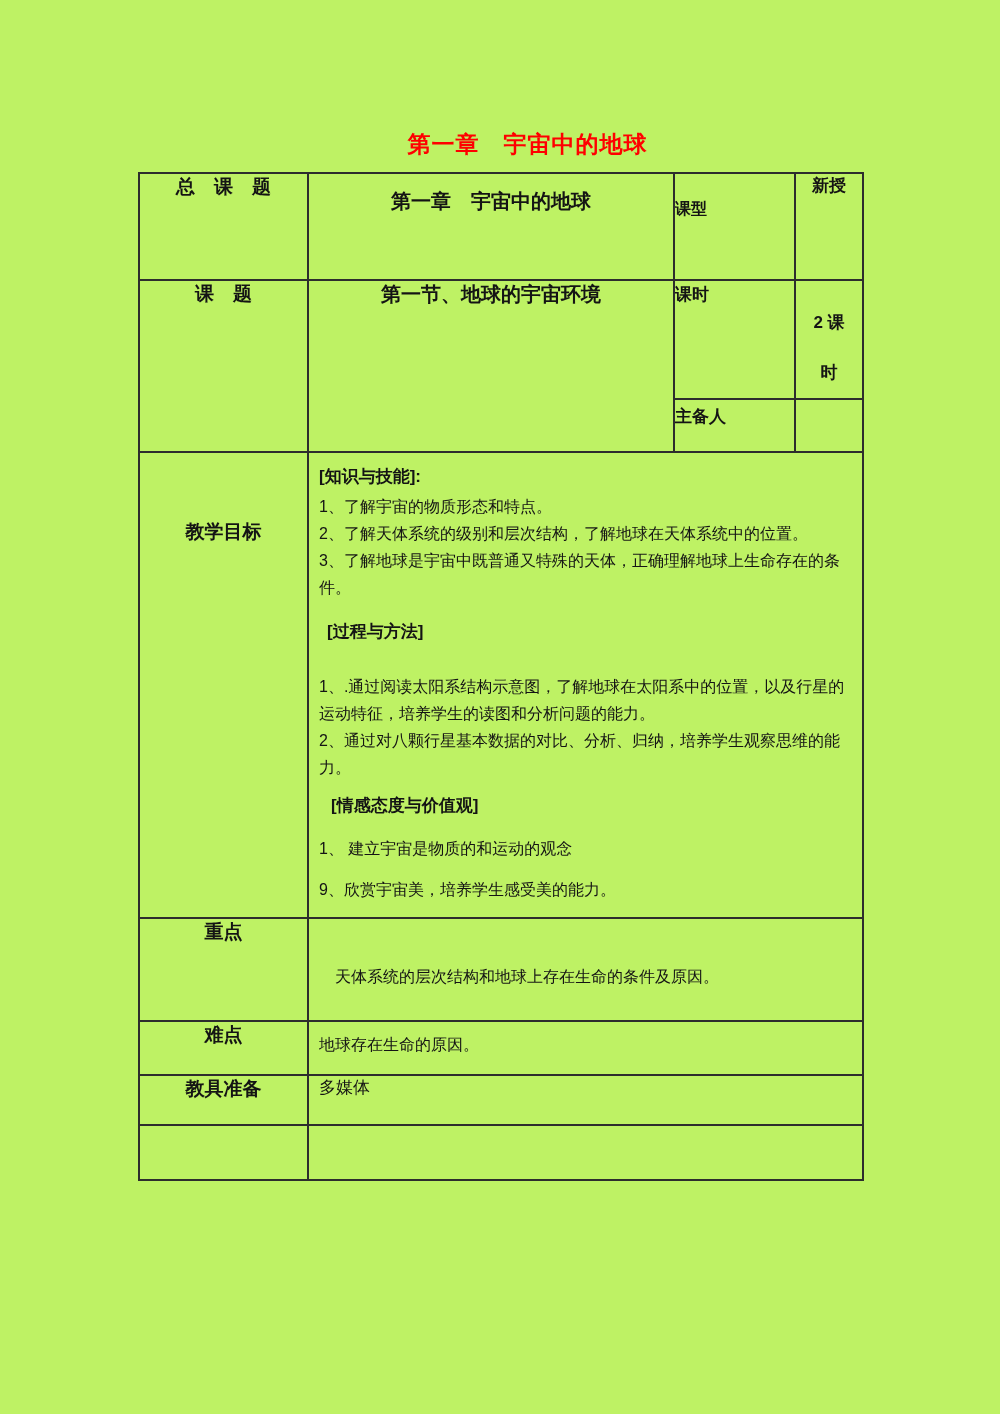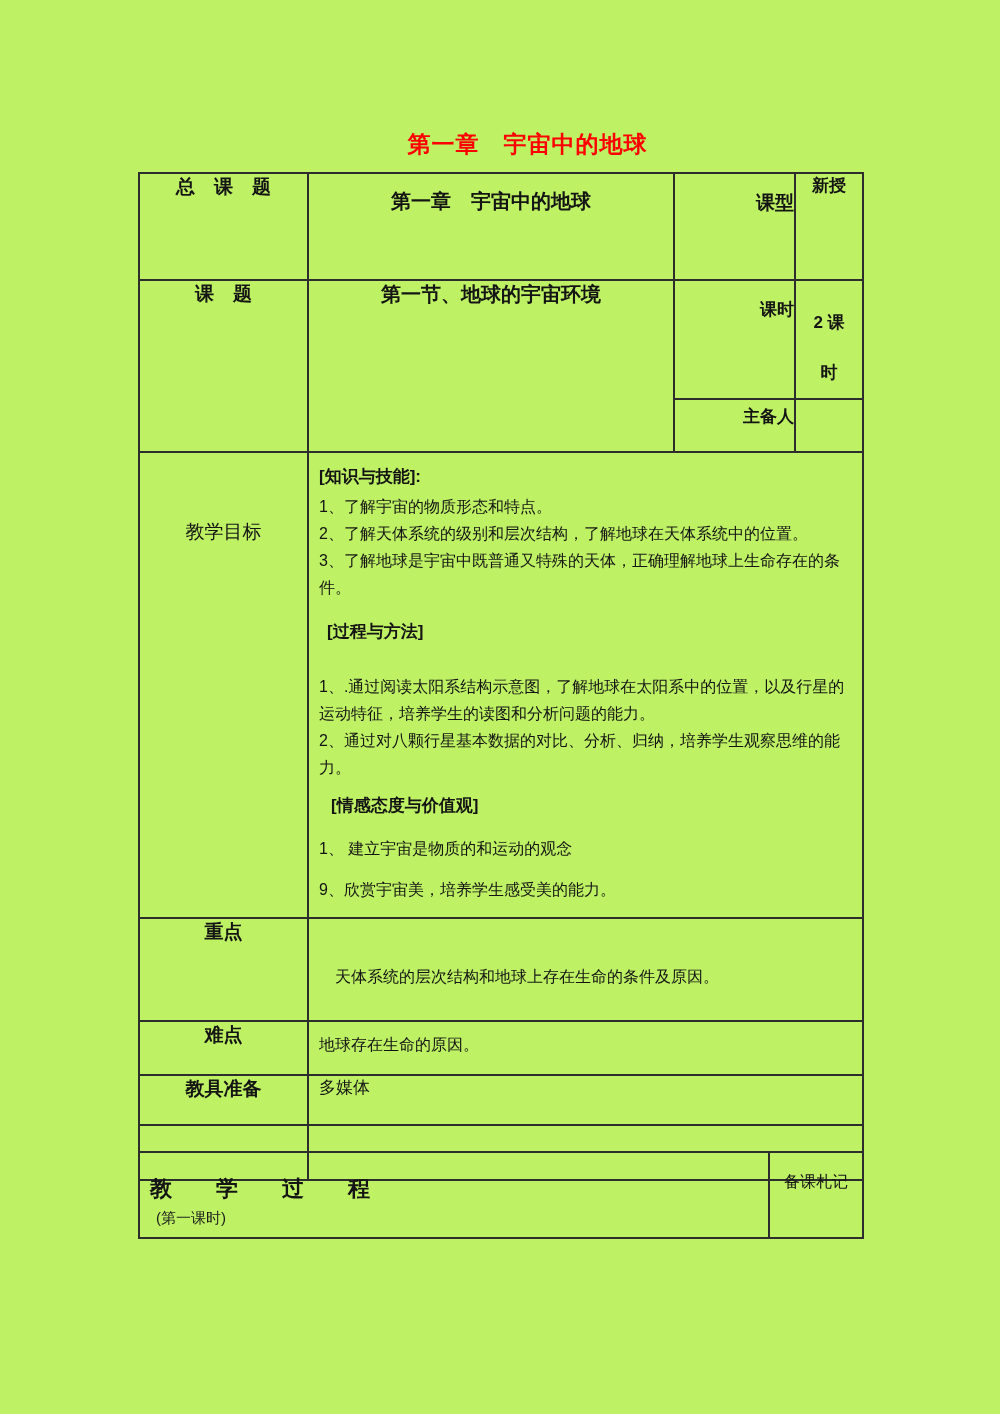--- a/index.html
+++ b/index.html
@@ -33,29 +33,29 @@
 
   .label-cell {
     display: flex; align-items: center; justify-content: center;
     width: 100%; height: 100%;
     font-weight: bold; font-size: 19px; text-align: left;
   }
   .cell-inner { width: 100%; height: 100%; }
 
   
   .overview-content { text-align: center; padding-top: 14px; font-weight: bold; font-size: 20px; }
-  .type-label { text-align: right; padding-top: 16px; font-weight: bold; font-size: 19px; }
+  .type-label { text-align: left; padding-top: 25px; font-weight: bold; font-size: 16px; }
   .type-value { display: flex; align-items: flex-end; justify-content: center; height: 100%; padding-bottom: 13px; font-weight: bold; font-size: 17px; }
   
   .topic-content { display: flex; align-items: center; justify-content: center; height: 100%; font-weight: bold; font-size: 20px; }
-  .period-label { text-align: right; padding-top: 17px; font-weight: bold; font-size: 17px; }
+  .period-label { text-align: left; padding-top: 2px; font-weight: bold; font-size: 17px; }
   .period-value { text-align: center; padding-top: 17px; font-weight: bold; font-size: 17px; line-height: 50px; }
-  .preparer-label { text-align: right; padding-top: 5px; font-weight: bold; font-size: 17px; }
+  .preparer-label { text-align: left; padding-top: 5px; font-weight: bold; font-size: 17px; }
   
-  .objectives-label { text-align: center; padding-top: 66px; font-weight: normal; font-size: 19px; }
+  .objectives-label { text-align: center; padding-top: 66px; font-weight: bold; font-size: 19px; }
   .objectives-content { padding: 10px 12px 0 10px; font-size: 16px; line-height: 27px; }
   .obj-heading { font-weight: bold; font-size: 17px; }
   .obj-heading.h1 { margin-top: 0; }
   .obj-heading.h2 { margin-top: 17px; padding-left: 8px; }
   .obj-heading.h3 { margin-top: 11px; padding-left: 12px; }
   .obj-items-1 { margin-top: 3px; }
   .obj-items-2 { margin-top: 28px; }
   .obj-items-3 { margin-top: 16px; }
   .obj-items-3 .obj-item { margin-bottom: 14px; }
   
@@ -178,33 +178,14 @@
       <td>
         <div class="cell-inner"></div>
       </td>
       <td colspan="3">
         <div class="cell-inner"></div>
       </td>
     </tr>
   </tbody>
     </table>
 
-  <table class="bottom-table">
-    <colgroup>
-      <col style="width:630px">
-        <col style="width:94px">
-    </colgroup>
-    <tbody>
-        <tr style="height:86px">
-      <td>
-        <div class="cell-inner process-left">
-          <div class="process-title">教　　学　　过　　程</div>
-          <div class="process-subtitle">(第一课时)</div>
-        </div>
-      </td>
-      <td>
-        <div class="cell-inner process-note">备课札记</div>
-      </td>
-    </tr>
-  </tbody>
-    </table>
 
 </div>
 
 </body></html>

